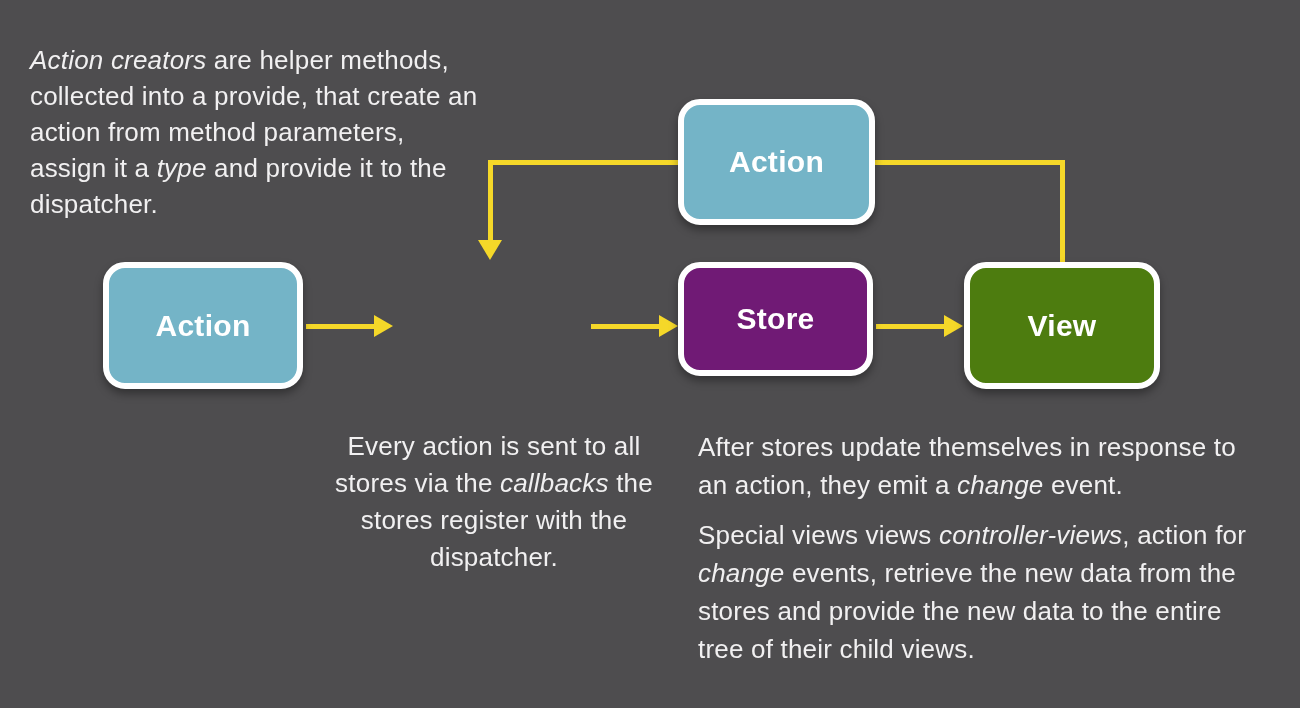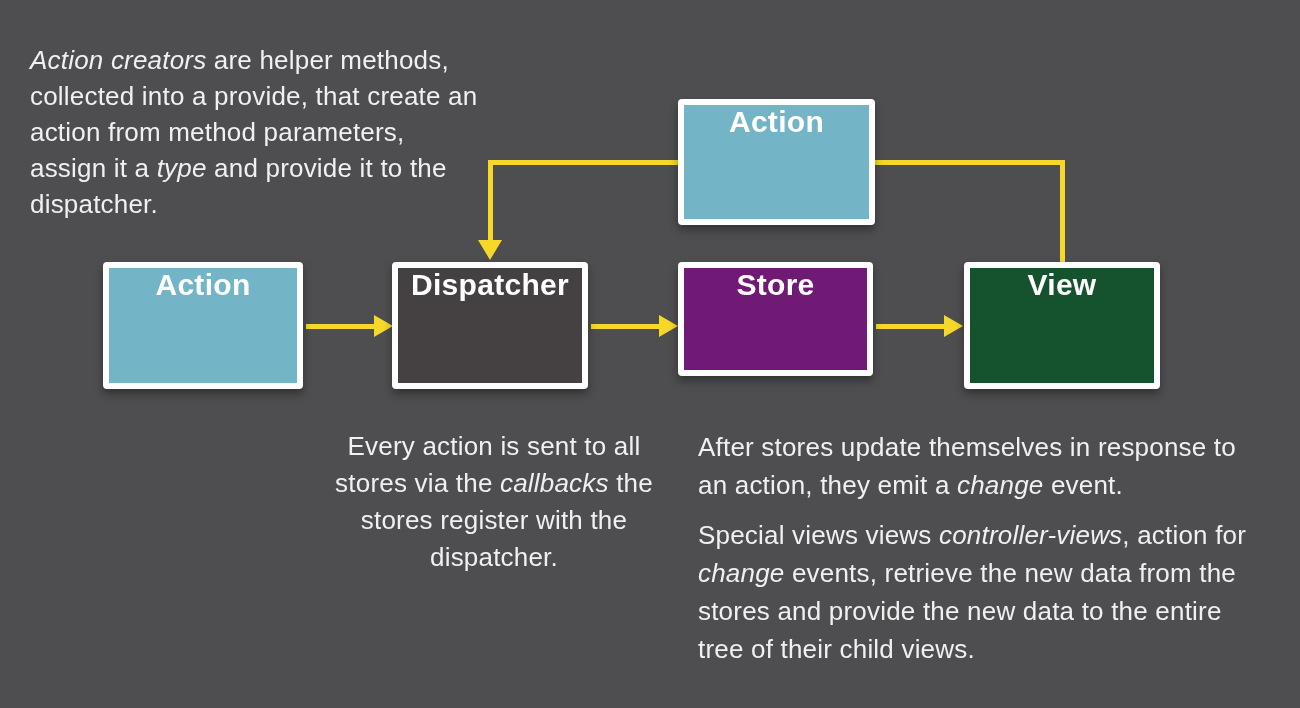--- a/index.html
+++ b/index.html
@@ -25,38 +25,38 @@
   }
   .note em { }
   .note-intro      { left: 30px;  top: 42px;  width: 452px; }
   .note-dispatcher { left: 318px; top: 428px; width: 352px; line-height: 37px; text-align: center; }
   .note-store      { left: 698px; top: 428px; width: 578px; line-height: 38px; }
   .note-store p    { margin: 0 8px 12px 0; }
   
   .node {
     position: absolute;
     border: 6px solid #ffffff;
-    border-radius: 4px;
+    border-radius: 22px;
     box-shadow: 0 5px 8px rgba(0,0,0,0.35);
     display: flex;
-    align-items: flex-start;
+    align-items: center;
     justify-content: center;
     box-sizing: border-box;
   }
   .node .node-label {
     color: #ffffff;
     font-size: 30px;
     font-weight: 700;
     letter-spacing: 0.3px;
   }
   .node-action-top { left: 678px; top: 99px;  width: 197px; height: 126px; background: #74b4c7; }
   .node-action     { left: 103px; top: 262px; width: 200px; height: 127px; background: #74b4c7; }
   .node-dispatcher { left: 392px; top: 262px; width: 196px; height: 127px; background: #454041; }
   .node-store      { left: 678px; top: 262px; width: 195px; height: 114px; background: #701a75; }
-  .node-view       { left: 964px; top: 262px; width: 196px; height: 127px; background: #14532d; }
+  .node-view       { left: 964px; top: 262px; width: 196px; height: 127px; background: #4d7c0f; }
   
   .edge-line {
     position: absolute;
     background: #f5d829;
   }
   .head-right {
     position: absolute;
     width: 0; height: 0;
     border-top: 11px solid transparent;
     border-bottom: 11px solid transparent;
@@ -111,23 +111,20 @@
   </div>
 
   <div class="node node-action-top">
     <span class="node-label">Action</span>
   </div>
 
   <div class="node node-action">
     <span class="node-label">Action</span>
   </div>
 
-  <div class="node node-dispatcher">
-    <span class="node-label">Dispatcher</span>
-  </div>
 
   <div class="node node-store">
     <span class="node-label">Store</span>
   </div>
 
   <div class="node node-view">
     <span class="node-label">View</span>
   </div>
 
 </div>

